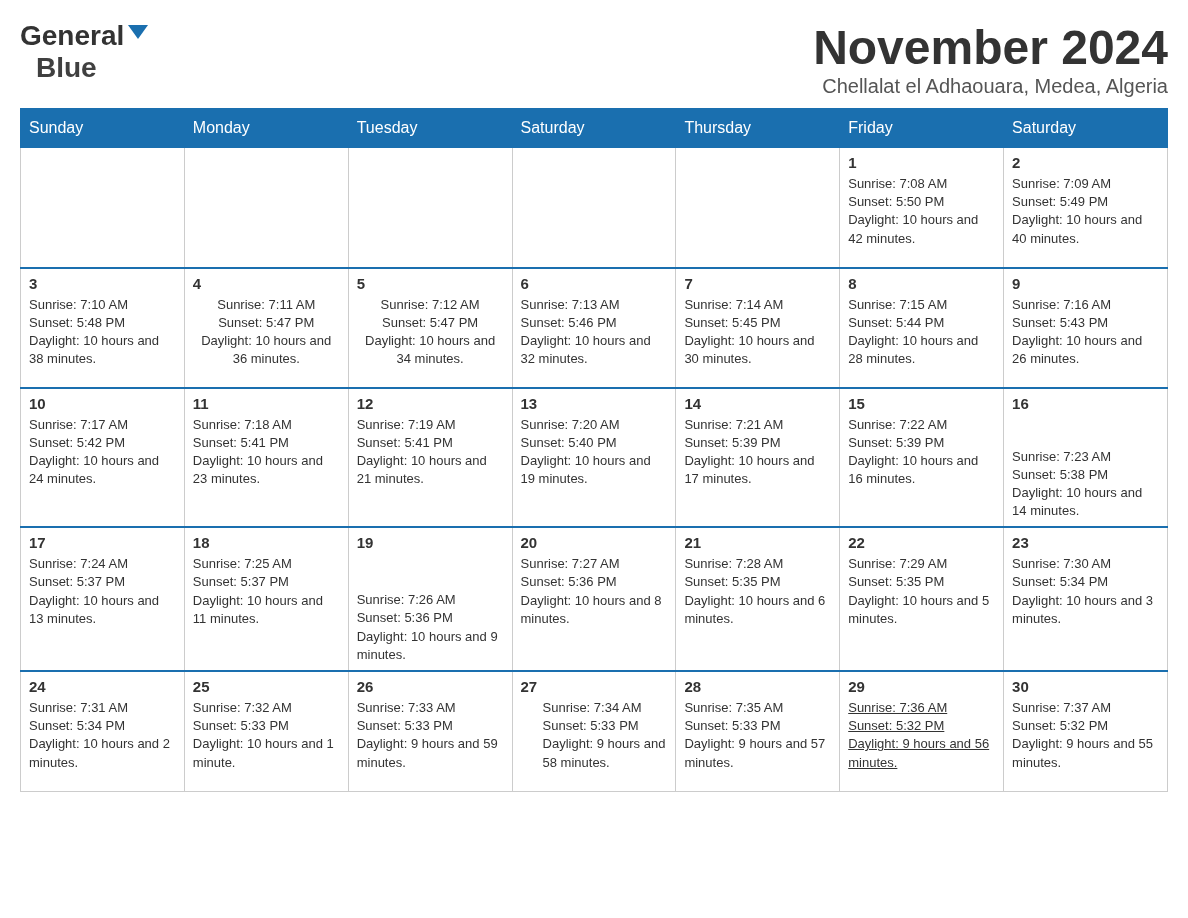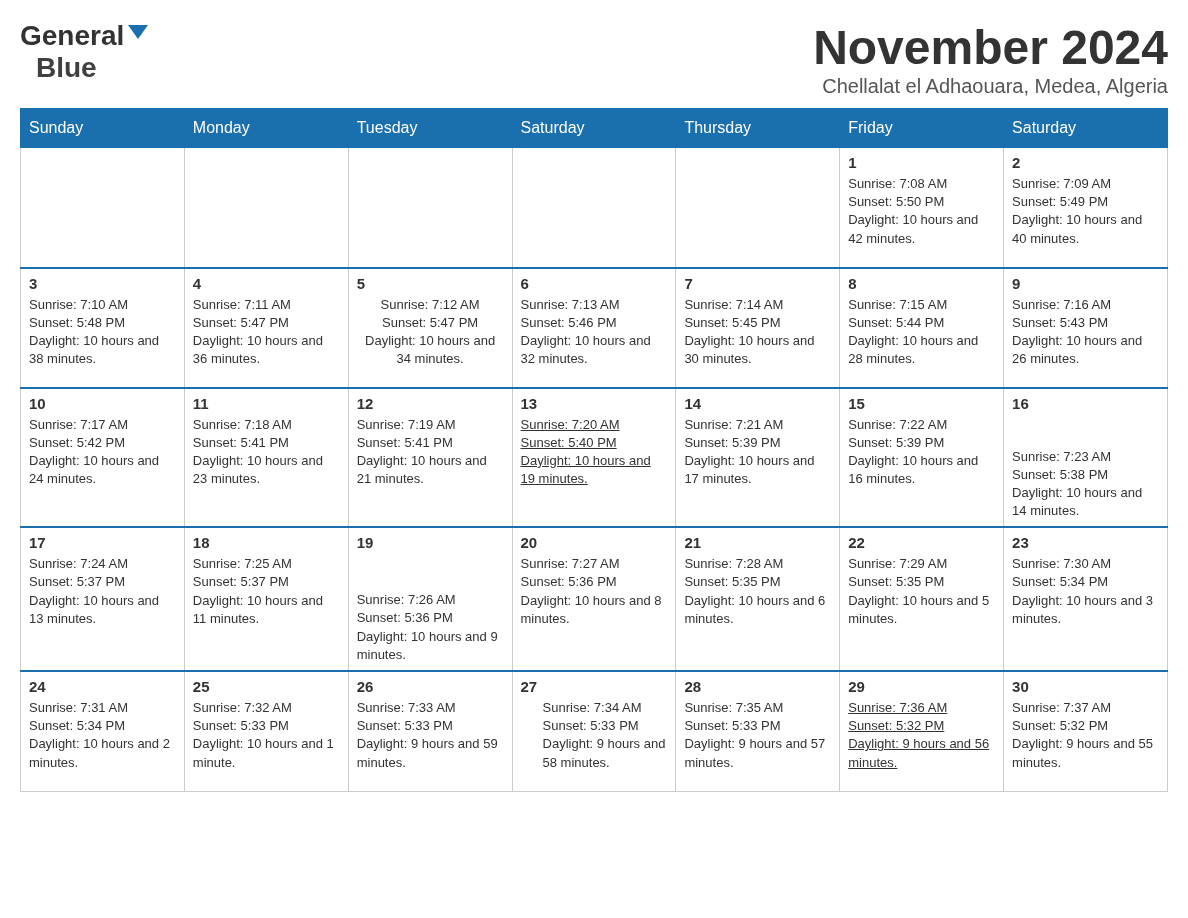--- a/index.html
+++ b/index.html
@@ -156,21 +156,21 @@
       </tr>
       <tr>
         <td>
           <span class="day-number">3</span>
           <div class="day-info" style="white-space: pre-line;">Sunrise: 7:10 AM
 Sunset: 5:48 PM
 Daylight: 10 hours and 38 minutes.</div>
         </td>
         <td>
           <span class="day-number">4</span>
-          <div class="day-info" style="white-space: pre-line;">Sunrise: 7:11 AM
+          <div class="day-info" style="white-space: pre-line; text-align: center;">Sunrise: 7:11 AM
 Sunset: 5:47 PM
 Daylight: 10 hours and 36 minutes.</div>
         </td>
         <td>
           <span class="day-number">5</span>
           <div class="day-info" style="white-space: pre-line; text-align: center;">Sunrise: 7:12 AM
 Sunset: 5:47 PM
 Daylight: 10 hours and 34 minutes.</div>
         </td>
         <td>
@@ -212,21 +212,21 @@
 Daylight: 10 hours and 23 minutes.</div>
         </td>
         <td>
           <span class="day-number">12</span>
           <div class="day-info" style="white-space: pre-line;">Sunrise: 7:19 AM
 Sunset: 5:41 PM
 Daylight: 10 hours and 21 minutes.</div>
         </td>
         <td>
           <span class="day-number">13</span>
-          <div class="day-info" style="white-space: pre-line; text-decoration: underline;">Sunrise: 7:20 AM
+          <div class="day-info" style="white-space: pre-line;">Sunrise: 7:20 AM
 Sunset: 5:40 PM
 Daylight: 10 hours and 19 minutes.</div>
         </td>
         <td>
           <span class="day-number">14</span>
           <div class="day-info" style="white-space: pre-line;">Sunrise: 7:21 AM
 Sunset: 5:39 PM
 Daylight: 10 hours and 17 minutes.</div>
         </td>
         <td>

